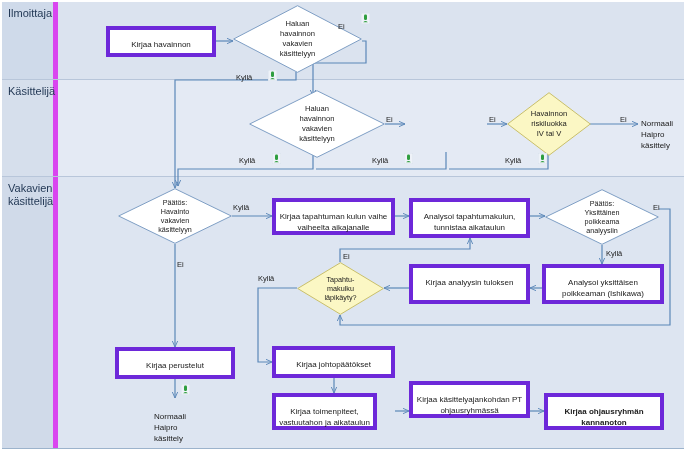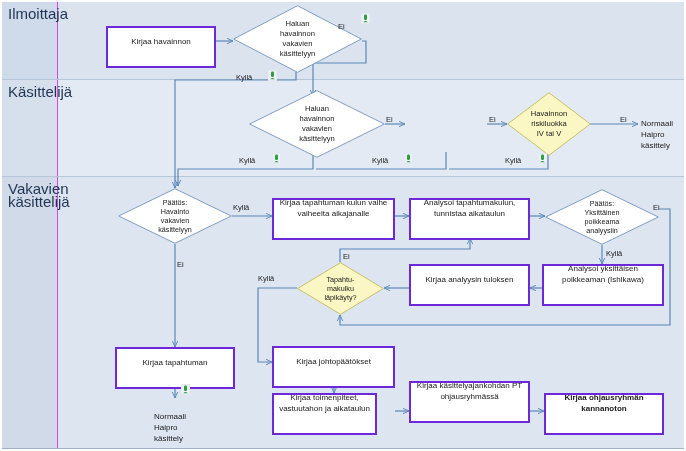--- a/index.html
+++ b/index.html
@@ -32,23 +32,23 @@
     border-bottom: 1px solid #b8c6da;
   }
   .lane.last { border-bottom: none; }
   .lane-header {
     position: absolute;
     left: 0;
     top: 0;
     bottom: 0;
     width: 56px;
     box-sizing: border-box;
-    border-right: 1px solid #d946ef;
+    border-right: 5px solid #d946ef;
     color: #1f3552;
-    font-size: 15px;
+    font-size: 11px;
     line-height: 13px;
     padding: 5px 4px 0 6px;
     font-weight: 400;
   }
   #lane1 { top: 0; height: 79px; background: #dbe3ef; }
   #lane1 .lane-header { background: #cfdaea; }
   #lane2 { top: 79px; height: 97px; background: #e4eaf4; }
   #lane2 .lane-header { background: #d6dfec; }
   #lane3 { top: 176px; height: 271px; background: #dde5f1; }
   #lane3 .lane-header { background: #d0dae9; }
@@ -59,29 +59,29 @@
     left: 0; top: 0;
     width: 686px; height: 451px;
     pointer-events: none;
   }
 
   
   .proc {
     position: absolute;
     box-sizing: border-box;
     background: #ffffff;
-    border: 2px solid #6d28d9;
+    border: 4px solid #6d28d9;
     display: flex;
-    align-items: flex-end;
+    align-items: flex-start;
     justify-content: center;
     text-align: center;
     color: #1a1a1a;
     font-size: 8px;
     line-height: 11px;
-    padding: 19px 3px;
+    padding: 9px 3px;
   }
   .dia {
     position: absolute;
     box-sizing: border-box;
   }
   .dia .shape {
     position: absolute;
     left: 0; top: 0;
     width: 100%; height: 100%;
   }
@@ -355,21 +355,21 @@
   </div>
 
   <div class="edge-label" style="left:343px; top:252px;">
     <span>Ei</span>
   </div>
   <div class="edge-label" style="left:258px; top:274px;">
     <span>Kyllä</span>
   </div>
 
   <div class="proc" style="left:115px; top:347px; width:120px; height:32px;">
-    <span>Kirjaa tapahtuman</span>
+    <span>Kirjaa perustelut</span>
   </div>
 
   <svg class="gicon" style="left:181px; top:384px;" viewBox="0 0 9 11">
     <rect x="0" y="0" width="9" height="11" fill="#eef2f8" stroke="#c7d3e3" stroke-width="0.5"></rect>
     <rect x="3" y="1.5" width="3" height="5.5" rx="1.2" fill="#2f9e3f"></rect>
     <path d="M2.2 9.3 Q4.5 6.6 6.8 9.3 Z" fill="#2f9e3f"></path>
   </svg>
 
   <div class="term" style="left:154px; top:400px; width:60px;">
     <span>Normaali

